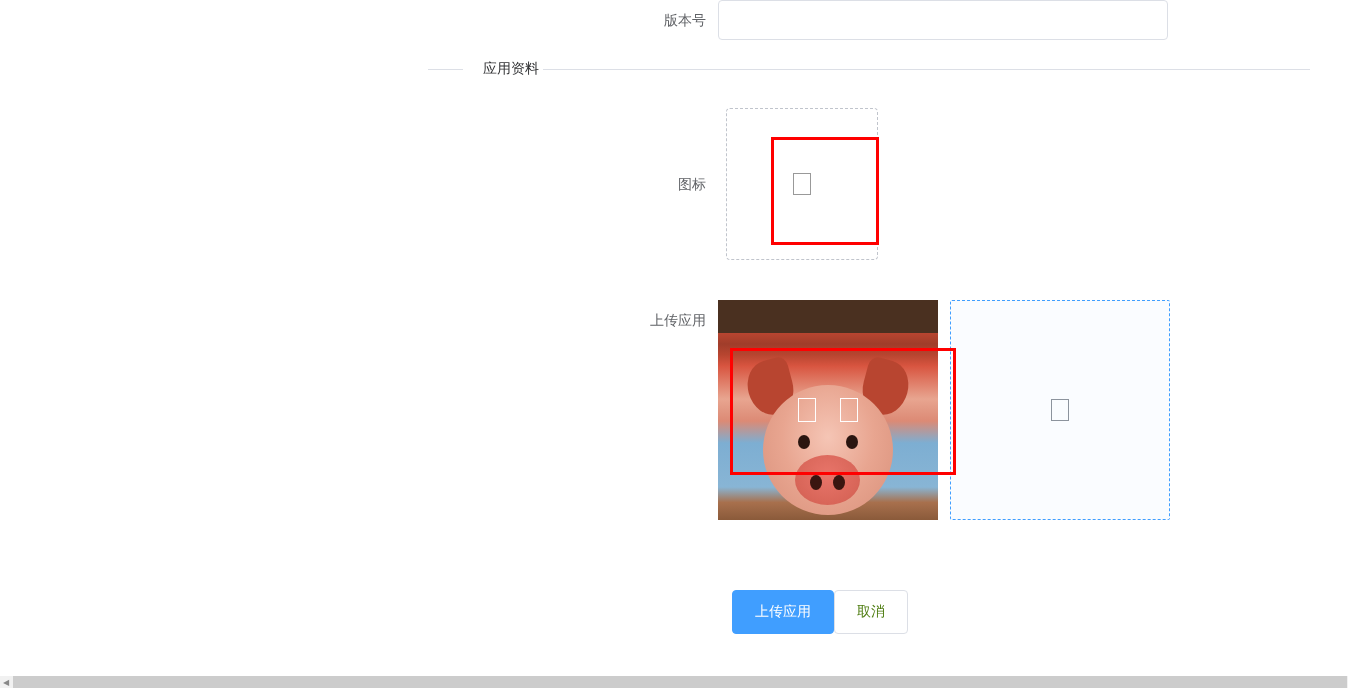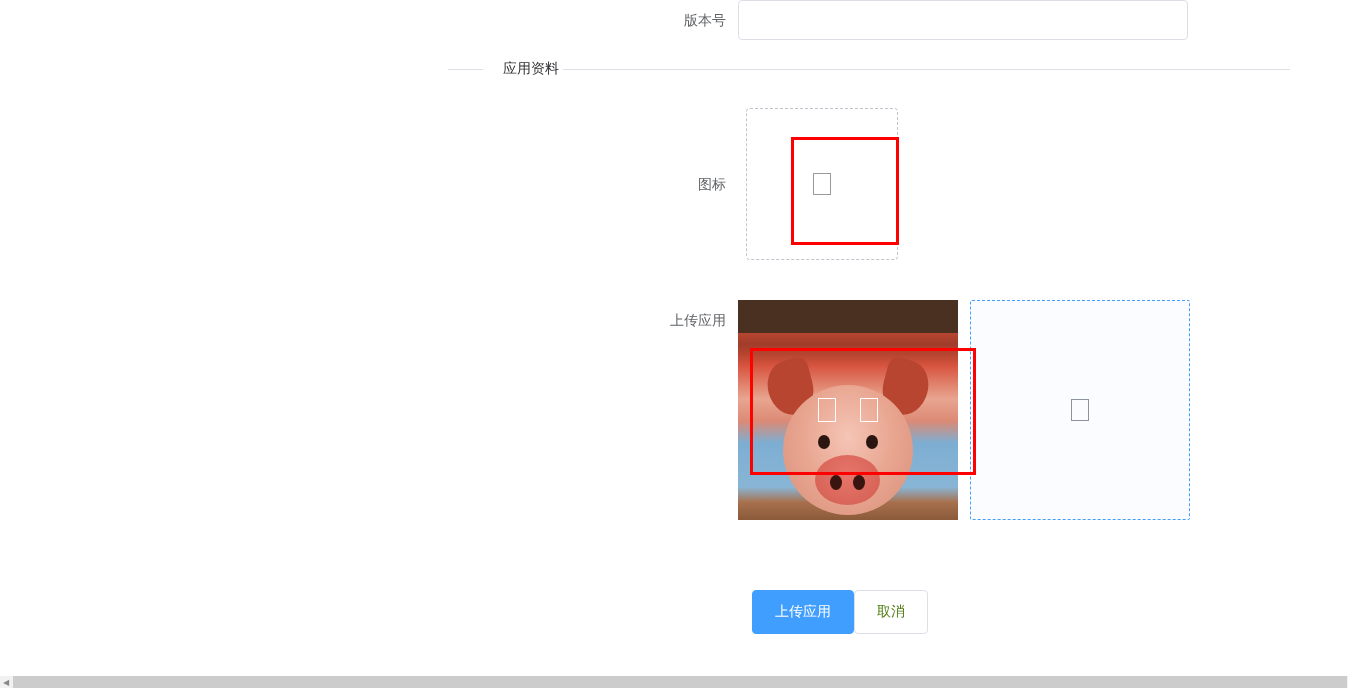--- a/index.html
+++ b/index.html
@@ -11,21 +11,21 @@
       font-family: -apple-system, BlinkMacSystemFont, "Segoe UI", "Microsoft YaHei", sans-serif;
       font-size: 14px;
       color: #606266;
       background: #fff;
       width: 1348px;
       height: 688px;
       overflow: hidden;
       position: relative;
     }
     .form-container {
-      padding: 0 28px;
+      padding: 0 8px;
     }
     .form-row {
       display: flex;
       align-items: flex-start;
       margin-bottom: 20px;
     }
     .form-label {
       width: 710px;
       text-align: right;
       padding-right: 12px;

